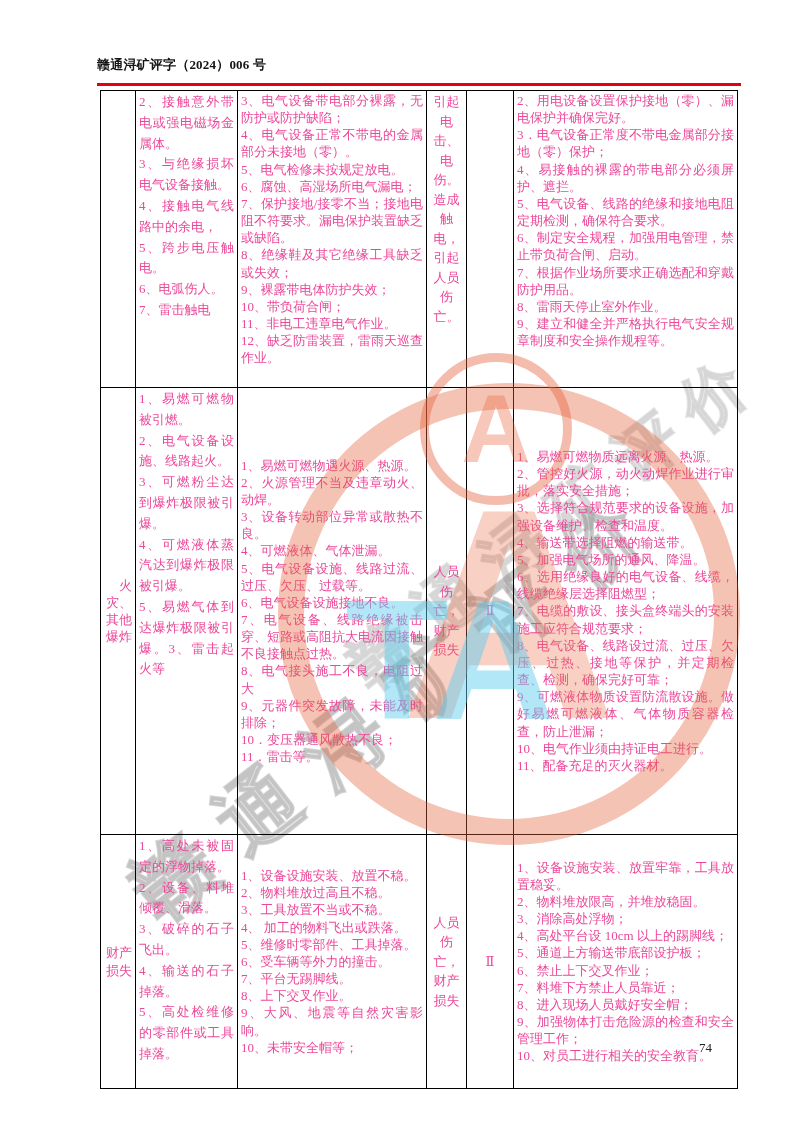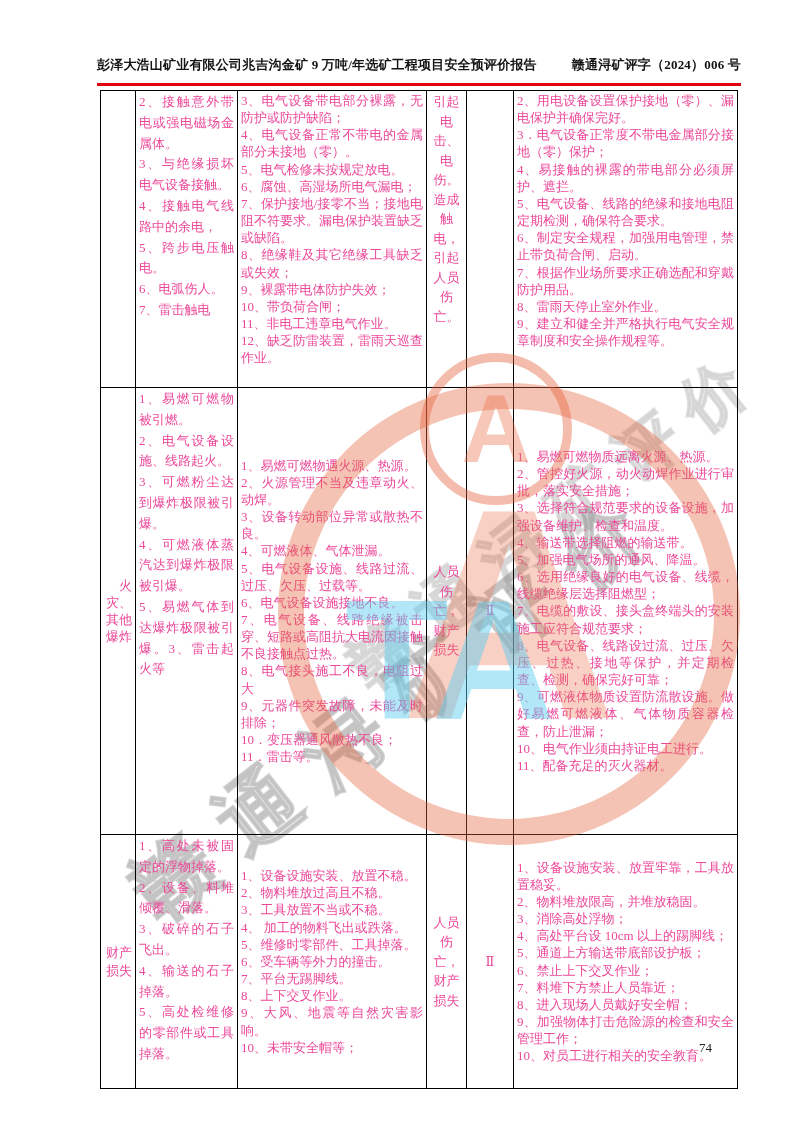--- a/index.html
+++ b/index.html
@@ -100,21 +100,20 @@
 </style>
 </head>
 <body>
 
 <div class="page">
 
   <div class="wm wm-gray g1">赣通浔矿评价</div>
   <div class="wm wm-gray g2">赣通浔矿评价</div>
 
   <div class="header">
-    <span>彭泽大浩山矿业有限公司兆吉沟金矿 9 万吨/年选矿工程项目安全预评价报告</span>
     <span>赣通浔矿评字（2024）006 号</span>
   </div>
   <div class="header-rule"></div>
 
   <table class="risk">
     <colgroup>
       <col style="width:35px">
         <col style="width:102px">
         <col style="width:189px">
       <col style="width:40px">

